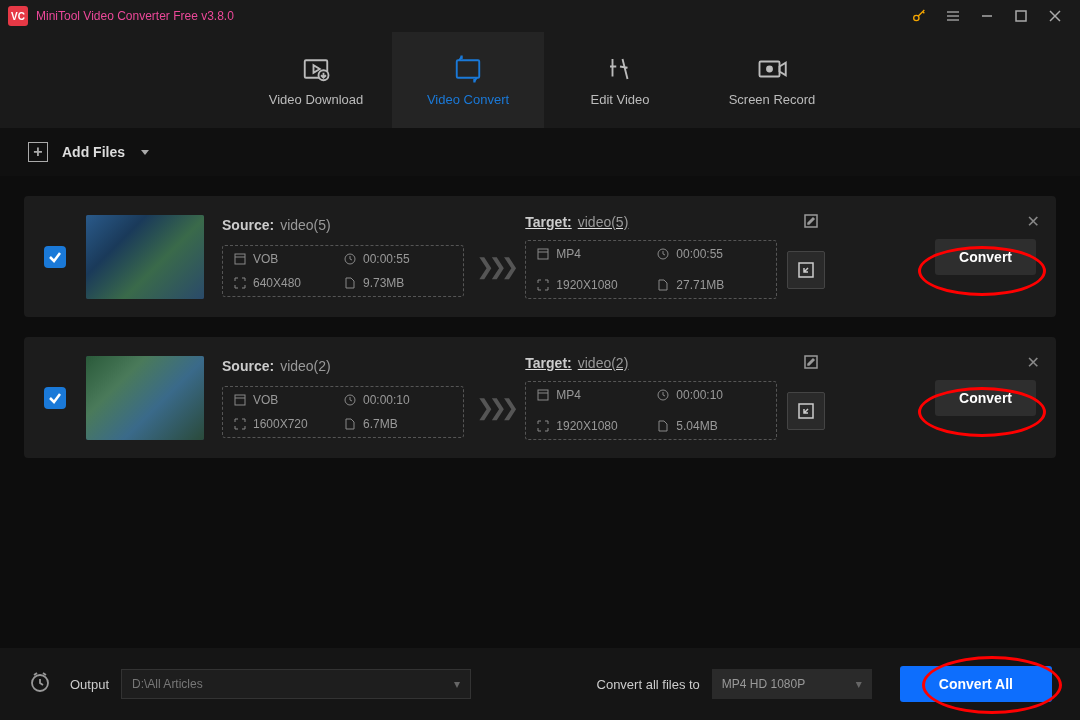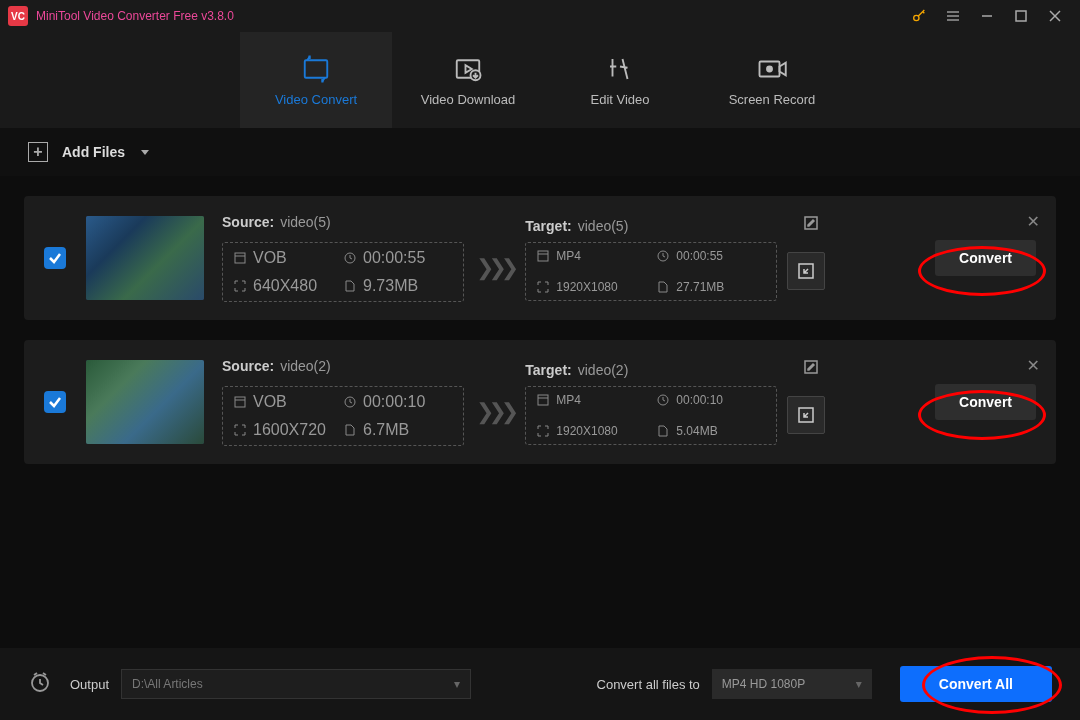--- a/index.html
+++ b/index.html
@@ -23,26 +23,26 @@
 .status-tab.active { background: #383838; color: #fff; font-weight: 600; }
 .file-list { padding: 20px 24px; display: flex; flex-direction: column; gap: 20px; }
 .file-card { background: #1c1c1c; border-radius: 4px; padding: 18px 20px; display: flex; align-items: center; position: relative; }
 .checkbox { width: 22px; height: 22px; background: #1a79d8; border-radius: 4px; display: flex; align-items: center; justify-content: center; margin-right: 20px; }
 .thumb { width: 118px; height: 84px; background: #2a3a5a; border-radius: 2px; margin-right: 18px; position: relative; overflow: hidden; }
 .thumb-inner { position: absolute; inset: 0; background: linear-gradient(135deg, #2a5a8a 0%, #1a3a5a 30%, #3a6a4a 60%, #2a4a6a 100%); }
 .thumb-inner.alt { background: linear-gradient(135deg, #2a5a3a 0%, #4a7a5a 30%, #3a6a8a 60%, #2a4a3a 100%); }
 .info-col { display: flex; flex-direction: column; gap: 12px; }
 .info-label { font-size: 14px; font-weight: 600; color: #ccc; }
 .info-label .fname { font-weight: 400; color: #999; margin-left: 6px; }
-.specbox { border: 1px dashed #555; border-radius: 3px; padding: 6px 10px; min-width: 200px; display: grid; grid-template-columns: 110px 110px; row-gap: 10px; font-size: 16px; color: #999; }
+.specbox { border: 1px dashed #555; border-radius: 3px; padding: 6px 10px; min-width: 200px; display: grid; grid-template-columns: 110px 110px; row-gap: 10px; font-size: 12px; color: #999; }
 .spec-cell { display: flex; align-items: center; gap: 6px; }
 .spec-icon { width: 14px; height: 14px; display: inline-flex; align-items: center; justify-content: center; }
 .arrows { margin: 0 12px; color: #555; font-size: 22px; letter-spacing: -6px; margin-top: 20px; }
 .target-wrap { display: flex; flex-direction: column; gap: 8px; }
-.target-head { display: flex; align-items: flex-end; gap: 6px; }
+.target-head { display: flex; align-items: flex-start; gap: 6px; text-decoration: underline; }
 .edit-icon { margin-left: 170px; color: #888; cursor: pointer; }
 .target-specrow { display: flex; align-items: center; gap: 10px; }
 .target-specbox { border: 1px dashed #555; border-radius: 3px; padding: 6px 10px; min-width: 210px; display: grid; grid-template-columns: 120px 110px; row-gap: 17px; font-size: 12px; color: #999; }
 .expand-btn { width: 38px; height: 38px; border: 1px solid #444; background: #2a2a2a; display: flex; align-items: center; justify-content: center; cursor: pointer; border-radius: 2px; }
 .convert-btn { margin-left: auto; background: #2e2e2e; color: #fff; border: none; padding: 10px 24px; font-size: 14px; font-weight: 600; border-radius: 3px; cursor: pointer; }
 .close-x { position: absolute; top: 16px; right: 16px; color: #888; font-size: 16px; cursor: pointer; }
 .highlight-oval { position: absolute; border: 3px solid #ff0000; border-radius: 50%; pointer-events: none; }
 .bottombar { position: absolute; bottom: 0; left: 0; right: 0; height: 72px; background: #151515; display: flex; align-items: center; padding: 0 28px; }
 .clock-icon { color: #888; margin-right: 18px; }
 .out-label { font-size: 13px; color: #ccc; margin-right: 12px; }
@@ -85,41 +85,41 @@
   </div>
   <div class="win-icon">
     <svg width="14" height="14" viewBox="0 0 14 14" stroke="#aaa" stroke-width="1.5">
         <line x1="2" y1="2" x2="12" y2="12"></line>
         <line x1="12" y1="2" x2="2" y2="12"></line>
       </svg>
   </div>
 </div>
 
 <div class="navbar">
+  <div class="nav-item">
+    <div class="nav-icon">
+      <svg width="30" height="30" viewBox="0 0 24 24" fill="none" stroke="#bbb" stroke-width="1.5">
+          <rect x="3" y="5" width="18" height="14" rx="1"></rect>
+          <polygon points="10,9 10,15 15,12"></polygon>
+          <circle cx="18" cy="17" r="4" fill="#1a1a1a"></circle>
+          <path d="M18 15v4M16 17l2 2 2-2"></path>
+        </svg>
+    </div>
+    <span>Video Download</span>
+  </div>
   <div class="nav-item active">
     <div class="nav-icon">
       <svg width="30" height="30" viewBox="0 0 24 24" fill="none" stroke="#1a79d8" stroke-width="1.5">
           <rect x="3" y="5" width="18" height="14" rx="1"></rect>
           <path d="M7 2l-2 3M17 22l2-3"></path>
           <polyline points="6 2 7 2 7 4"></polyline>
           <polyline points="18 22 17 22 17 20"></polyline>
         </svg>
     </div>
     <span>Video Convert</span>
-  </div>
-  <div class="nav-item">
-    <div class="nav-icon">
-      <svg width="30" height="30" viewBox="0 0 24 24" fill="none" stroke="#bbb" stroke-width="1.5">
-          <rect x="3" y="5" width="18" height="14" rx="1"></rect>
-          <polygon points="10,9 10,15 15,12"></polygon>
-          <circle cx="18" cy="17" r="4" fill="#1a1a1a"></circle>
-          <path d="M18 15v4M16 17l2 2 2-2"></path>
-        </svg>
-    </div>
-    <span>Video Download</span>
   </div>
   <div class="nav-item">
     <div class="nav-icon">
       <svg width="30" height="30" viewBox="0 0 24 24" fill="none" stroke="#bbb" stroke-width="1.5">
           <path d="M6 4v14M14 4l4 16M4 10h5M12 10l6 1"></path>
         </svg>
     </div>
     <span>Edit Video</span>
   </div>
   <div class="nav-item">

